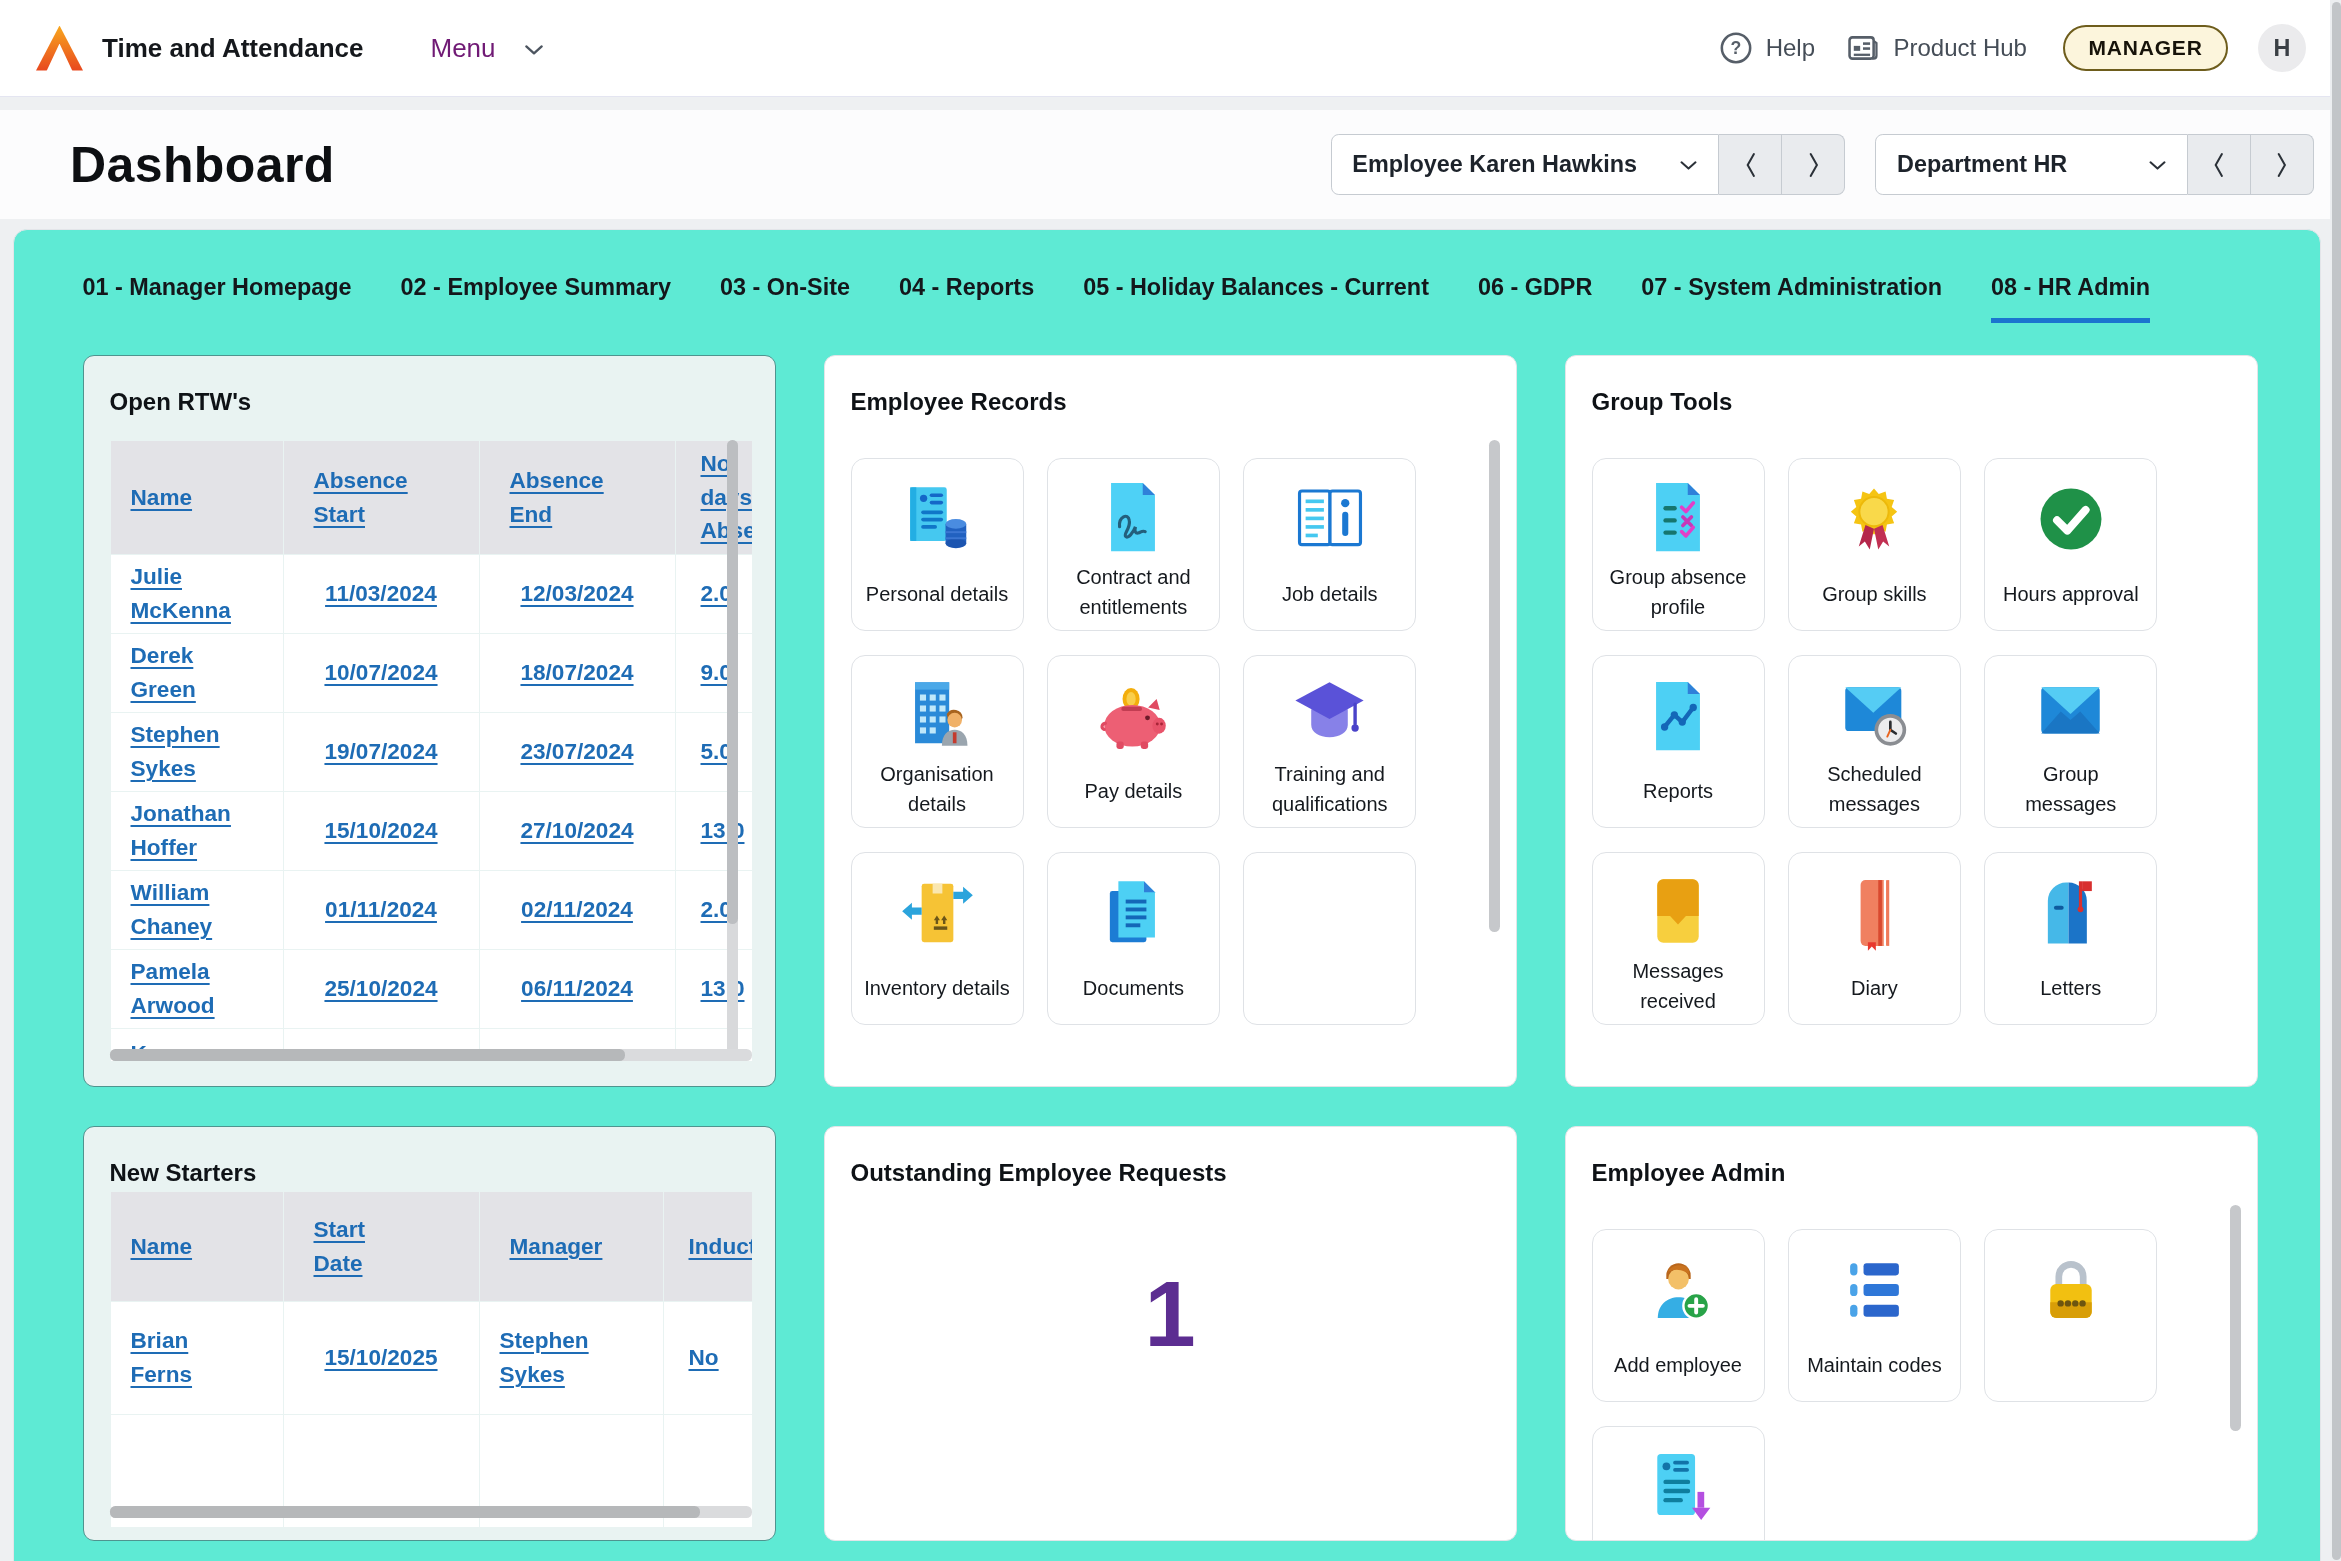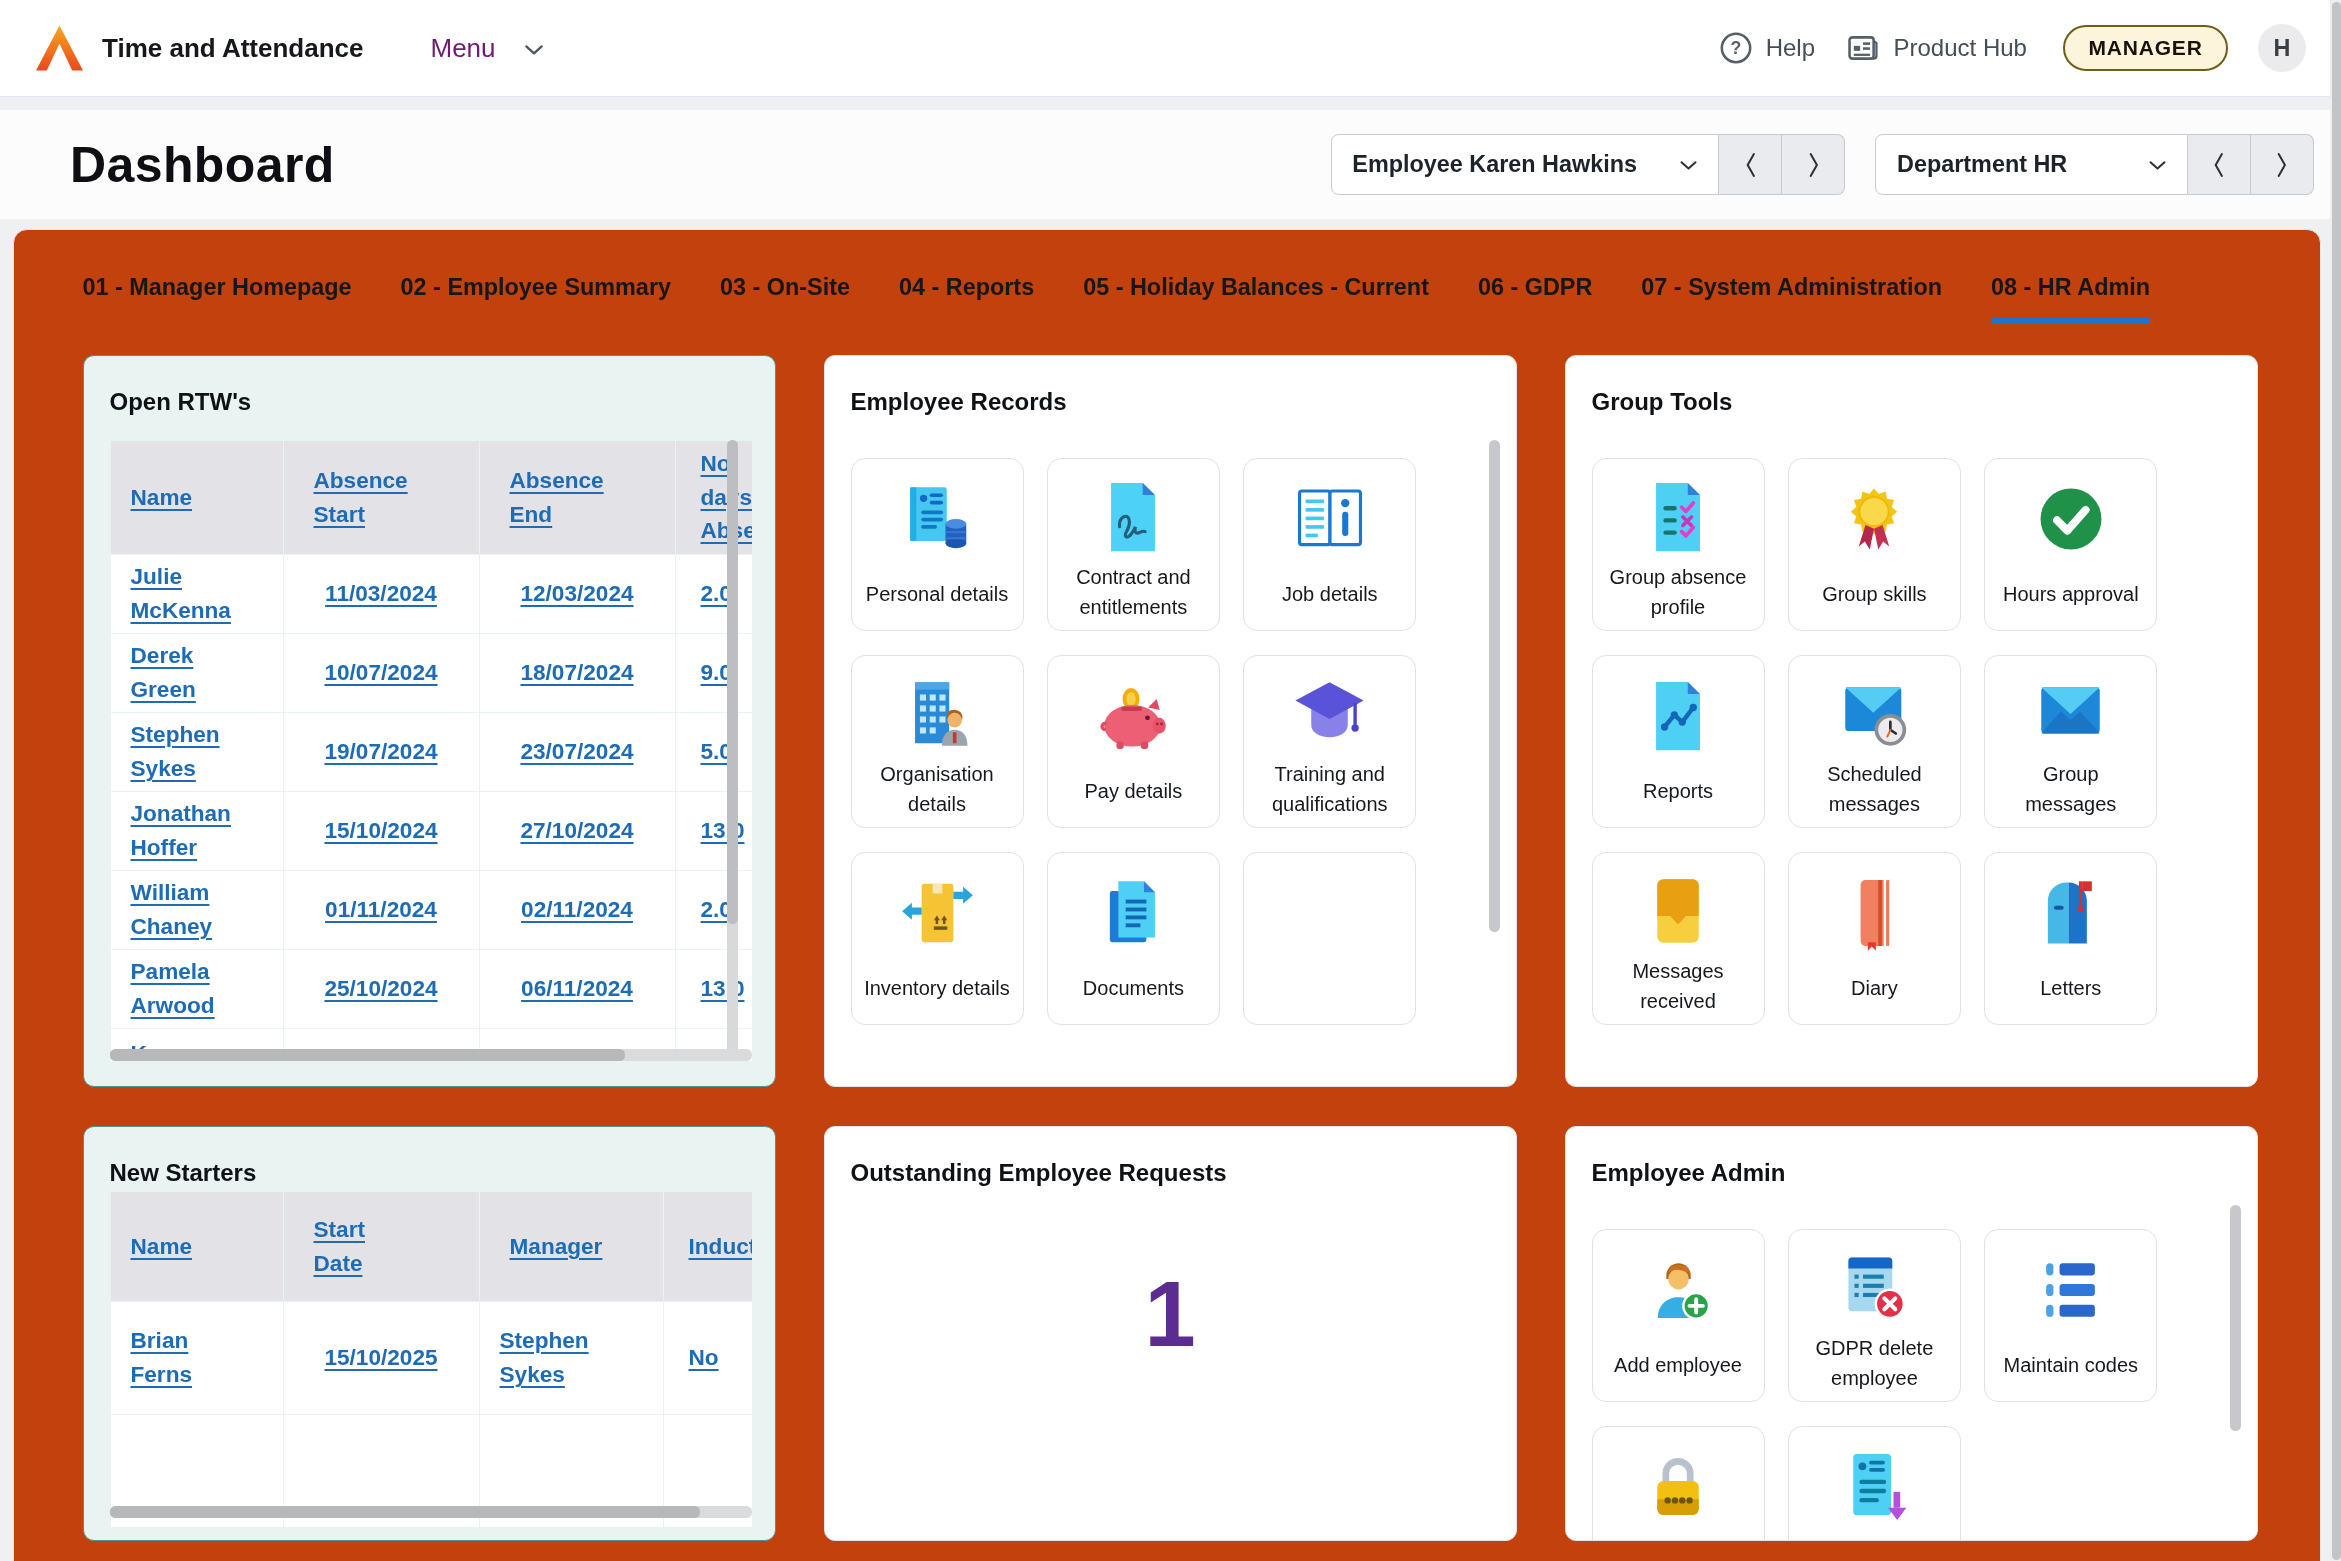--- a/index.html
+++ b/index.html
@@ -32,21 +32,21 @@
   .selectors{margin-left:auto;display:flex;gap:11.7px;}
   .selgroup{display:flex;height:61px;}
   .seldrop{background:#fff;border:1.6px solid #c6cbd1;border-radius:7.8px 0 0 7.8px;
     display:flex;align-items:center;justify-content:space-between;gap:19px;padding:0 20px;
     font-size:23.4px;font-weight:600;color:#1d232b;cursor:pointer;margin-left:18px;}
   .seldrop.emp{width:388px;} .seldrop.dep{width:313px;padding-left:21px;}
   .selbtn{width:63px;background:#e9ebee;border:1.6px solid #c6cbd1;border-left:none;
     display:flex;align-items:center;justify-content:center;cursor:pointer;}
   .selbtn.last{border-radius:0 7.8px 7.8px 0;}
   
-  .maincard{position:absolute;left:12.5px;top:229px;width:2308px;height:1333px;background:#c2410c;
+  .maincard{position:absolute;left:12.5px;top:229px;width:2308px;height:1333px;background:#5eead4;
     border:0.8px solid #e3e5e9;border-radius:14px 14px 0 0;}
   .tabs{position:absolute;top:44px;left:69px;display:flex;gap:49px;}
   .tab{font-size:23.4px;font-weight:600;color:#14171b;padding-bottom:17px;
     border-bottom:5.5px solid transparent;cursor:pointer;white-space:nowrap;}
   .tab.active{border-bottom-color:#1b75cf;}
   .grid{position:absolute;top:125px;left:69px;display:grid;
     grid-template-columns:repeat(3,693px);grid-template-rows:732px 415px;gap:39px 48px;}
   .panel{position:relative;border-radius:11px;overflow:hidden;}
   .panel.white{background:#fff;border:1.6px solid #e2e5e8;}
   .panel.mint{background:#e9f3f2;border:1.6px solid #4f948f;}
@@ -610,41 +610,20 @@
                   <circle cx="46.5" cy="45" r="10.5" fill="#28a348" stroke="#fff" stroke-width="2"></circle>
                   <path d="M46.5 39.5 v11 M41 45 h11" stroke="#fff" stroke-width="3.2" stroke-linecap="round"></path>
                 </svg>
               </span>
             </div>
             <div class="clabel">Add employee</div>
           </div>
           <div class="card">
             <div class="cicon">
               <span>
-                <svg width="78" height="78" viewBox="0 0 64 64">
-                  <rect x="11" y="7" width="36" height="44" rx="3" fill="#a8d8f0"></rect>
-                  <path d="M11 10 a3 3 0 0 1 3-3 h30 a3 3 0 0 1 3 3 v6 h-36 z" fill="#1467c8"></path>
-                  <g fill="#1b7fae">
-                    <rect x="16" y="21" width="3.4" height="3.4"></rect>
-                    <rect x="23" y="21" width="17" height="3.4"></rect>
-                    <rect x="16" y="28.5" width="3.4" height="3.4"></rect>
-                    <rect x="23" y="28.5" width="17" height="3.4"></rect>
-                    <rect x="16" y="36" width="3.4" height="3.4"></rect>
-                    <rect x="23" y="36" width="13" height="3.4"></rect>
-                  </g>
-                  <circle cx="45" cy="45" r="11.5" fill="#e23048" stroke="#fff" stroke-width="2"></circle>
-                  <path d="M40.5 40.5 l9 9 m0 -9 l-9 9" stroke="#fff" stroke-width="3.4" stroke-linecap="round"></path>
-                </svg>
-              </span>
-            </div>
-            <div class="clabel">GDPR delete employee</div>
-          </div>
-          <div class="card">
-            <div class="cicon">
-              <span>
                 <svg width="81" height="78" viewBox="0 0 64 64">
                   <g>
                     <rect x="12" y="10" width="6" height="10" rx="3" fill="#4aa3e8"></rect>
                     <rect x="23" y="10" width="29" height="10" rx="2.5" fill="#2b66cc"></rect>
                     <rect x="12" y="27" width="6" height="10" rx="3" fill="#4aa3e8"></rect>
                     <rect x="23" y="27" width="29" height="10" rx="2.5" fill="#2f77d8"></rect>
                     <rect x="12" y="44" width="6" height="10" rx="3" fill="#4aa3e8"></rect>
                     <rect x="23" y="44" width="29" height="10" rx="2.5" fill="#2b66cc"></rect>
                   </g>
                 </svg>

